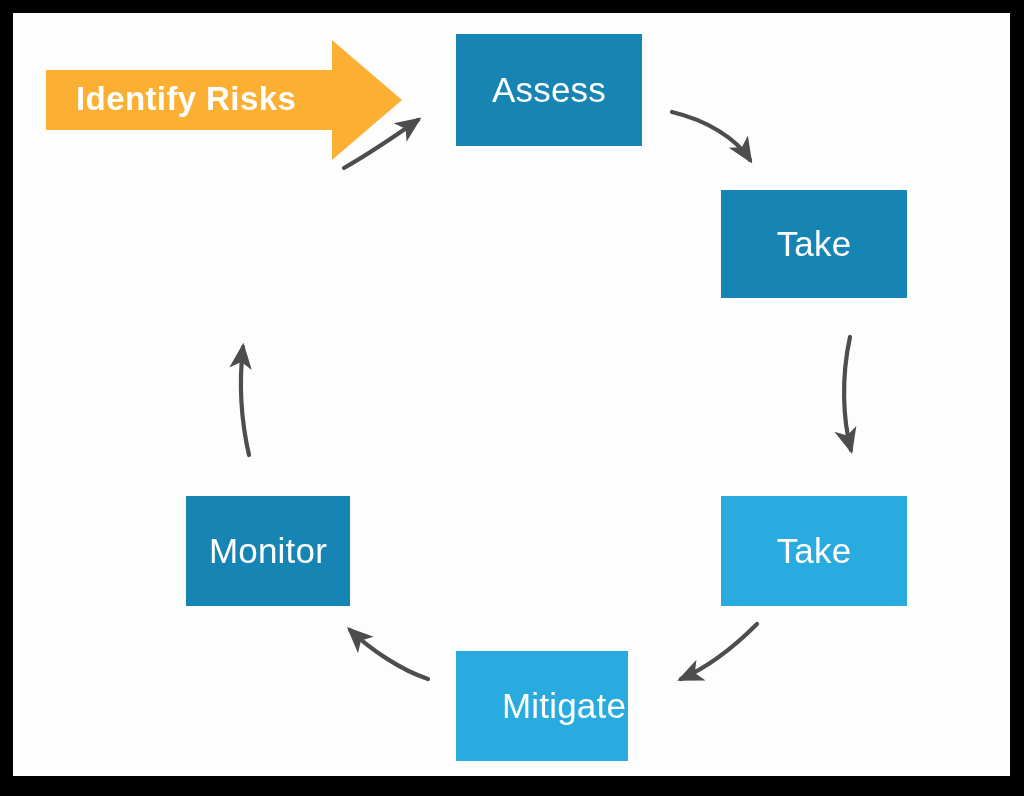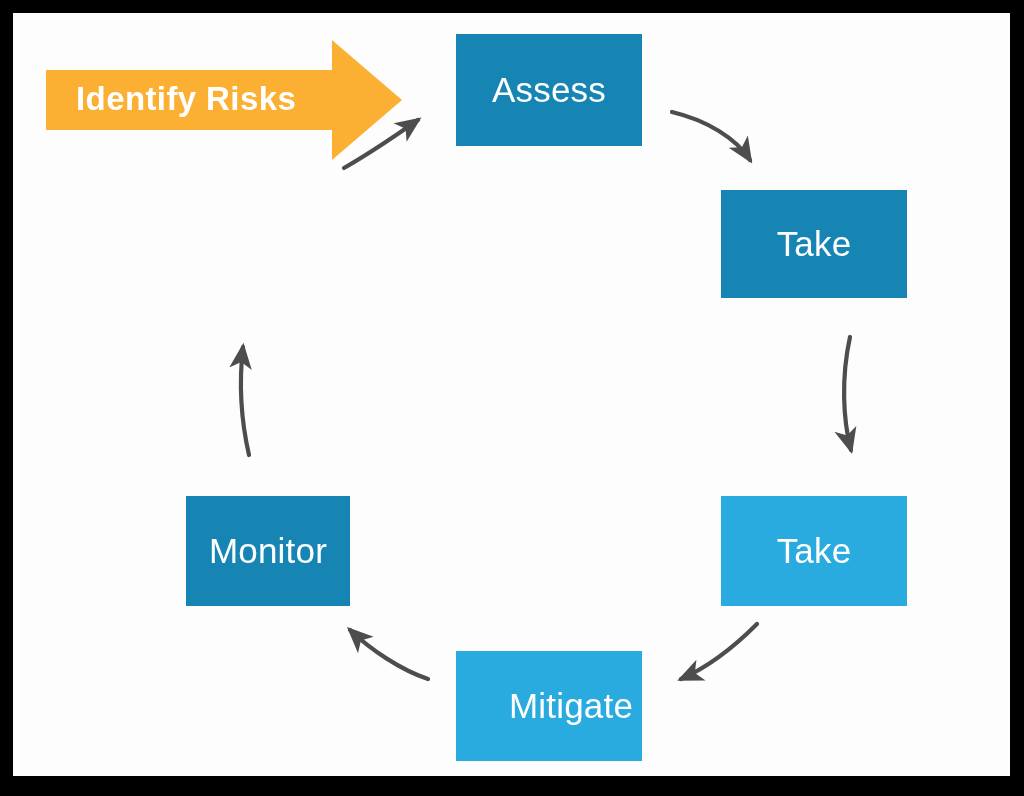--- a/index.html
+++ b/index.html
@@ -113,21 +113,21 @@
   </div>
 
   <div class="node node-dark" style="left:721px; top:190px; width:186px; height:108px;">
     <span>Take</span>
   </div>
 
   <div class="node node-light" style="left:721px; top:496px; width:186px; height:110px; flex-direction:column;">
     <span>Take</span>
   </div>
 
-  <div class="node node-light" style="left:456px; top:651px; width:186px; height:110px;padding-left:44px;">
+  <div class="node node-light" style="left:456px; top:651px; width:172px; height:110px;padding-left:44px;">
     <span>Mitigate</span>
   </div>
 
   <div class="node node-dark" style="left:186px; top:496px; width:164px; height:110px;">
     <span>Monitor</span>
   </div>
 
 </div>
 
 </body></html>

